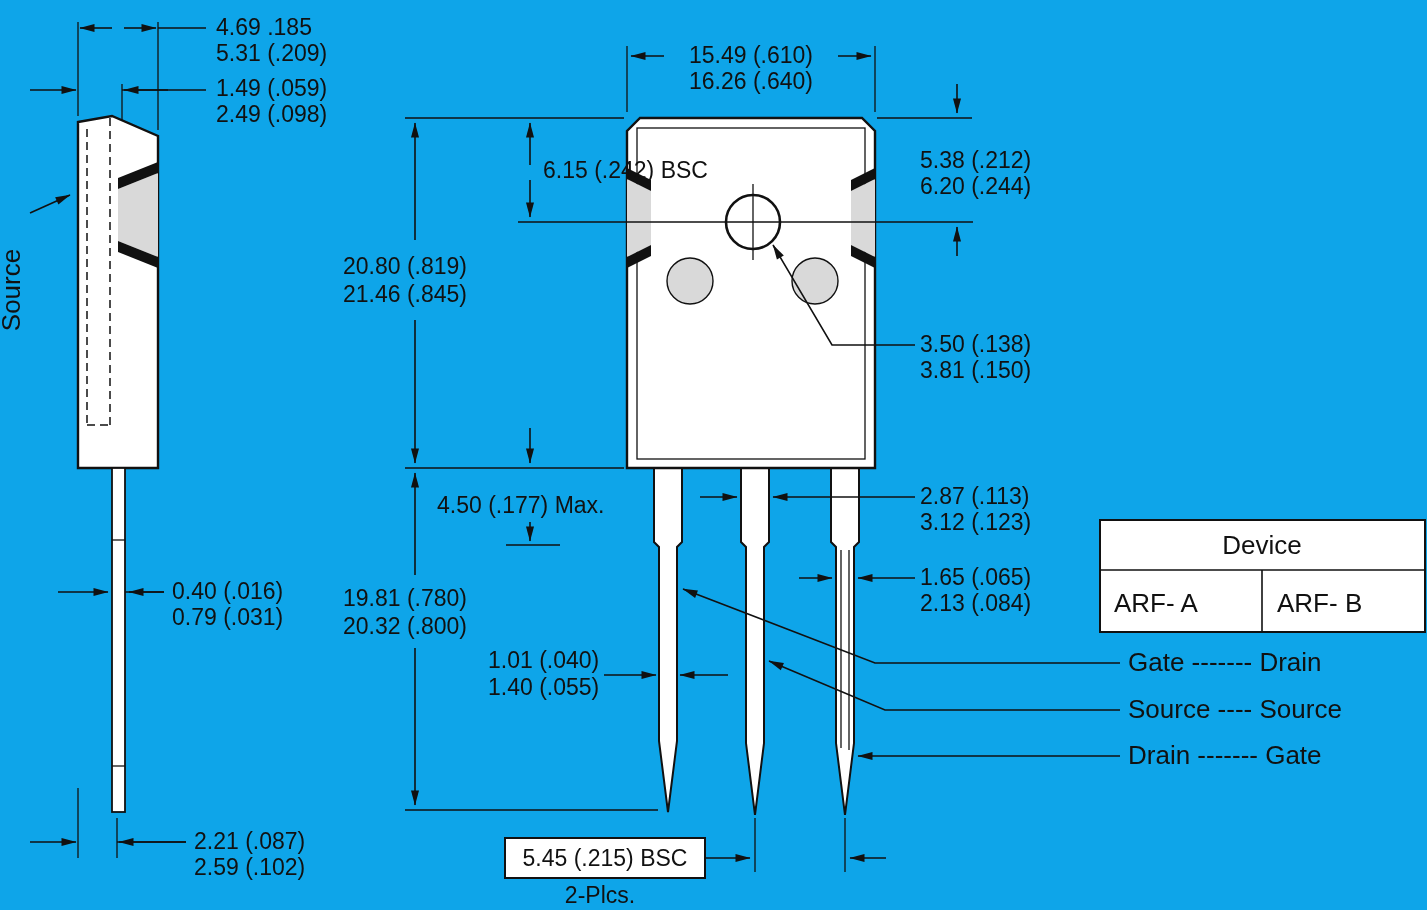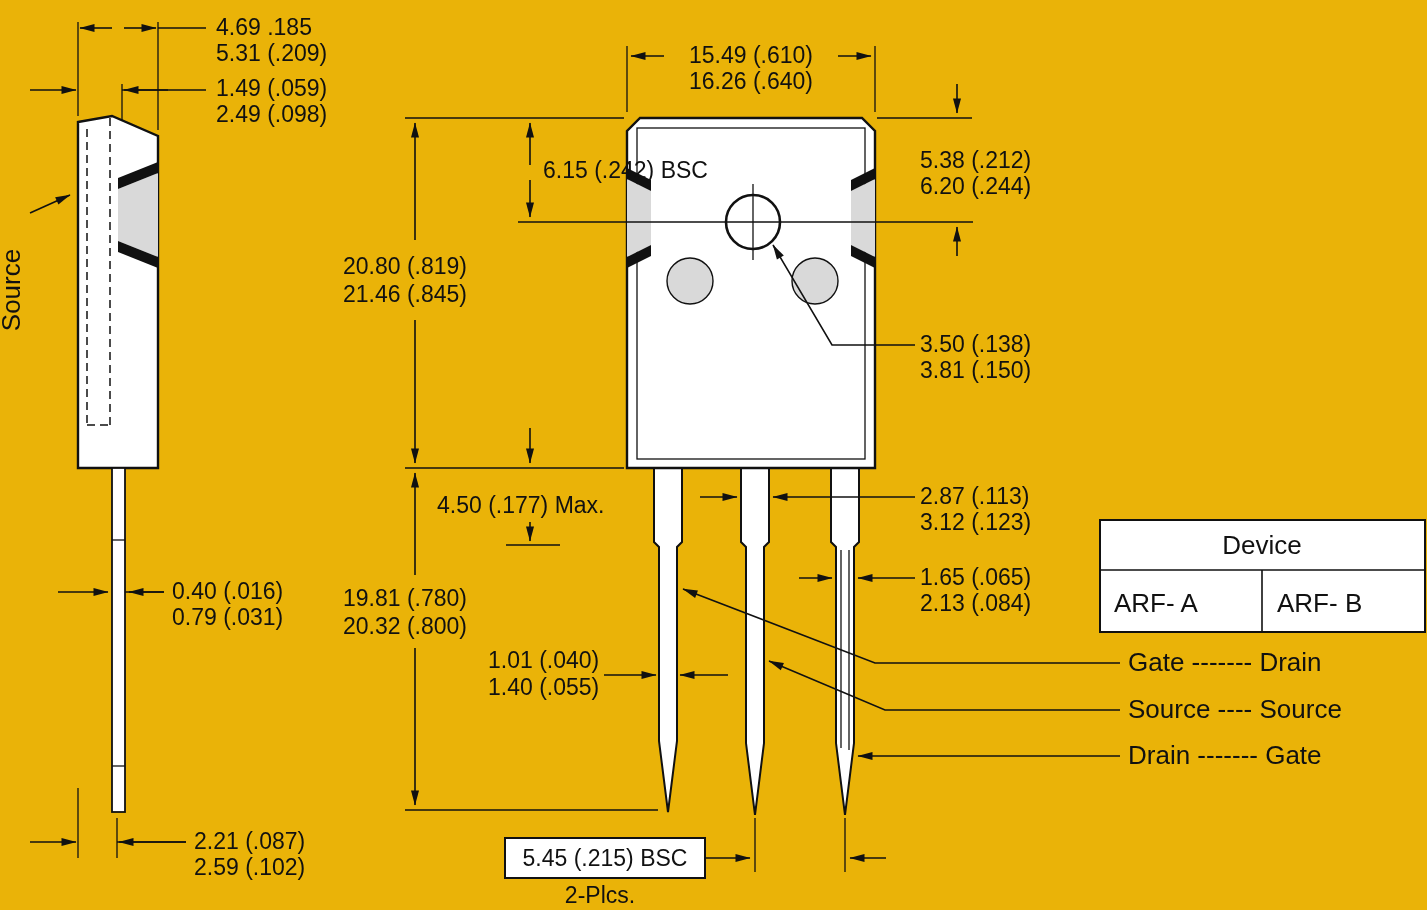--- a/index.html
+++ b/index.html
@@ -1,16 +1,16 @@
 <!DOCTYPE html>
 <html><head>
 <meta charset="utf-8">
 <style>
   html, body { margin: 0; padding: 0; background: #ffffff; }
-  .stage { width: 1427px; height: 910px; position: relative; background: #eab308; overflow: hidden; text-align: right; }
+  .stage { width: 1427px; height: 910px; position: relative; background: #0ea5e9; overflow: hidden; text-align: right; }
   svg { display: block; }
   .ol   { fill: #ffffff; stroke: #111111; stroke-width: 2.4; stroke-linejoin: miter; }
   .ln   { fill: none; stroke: #111111; stroke-width: 1.6; }
   .thin { fill: none; stroke: #111111; stroke-width: 1.3; }
   .dash { fill: none; stroke: #111111; stroke-width: 1.5; stroke-dasharray: 8 5; }
   .arr  { marker-end: url(#arw); }
   text  { font-family: "Liberation Sans", "DejaVu Sans", sans-serif; font-size: 23px; fill: #111111; }
   .big  { font-size: 26px; }
 </style>
 </head>

